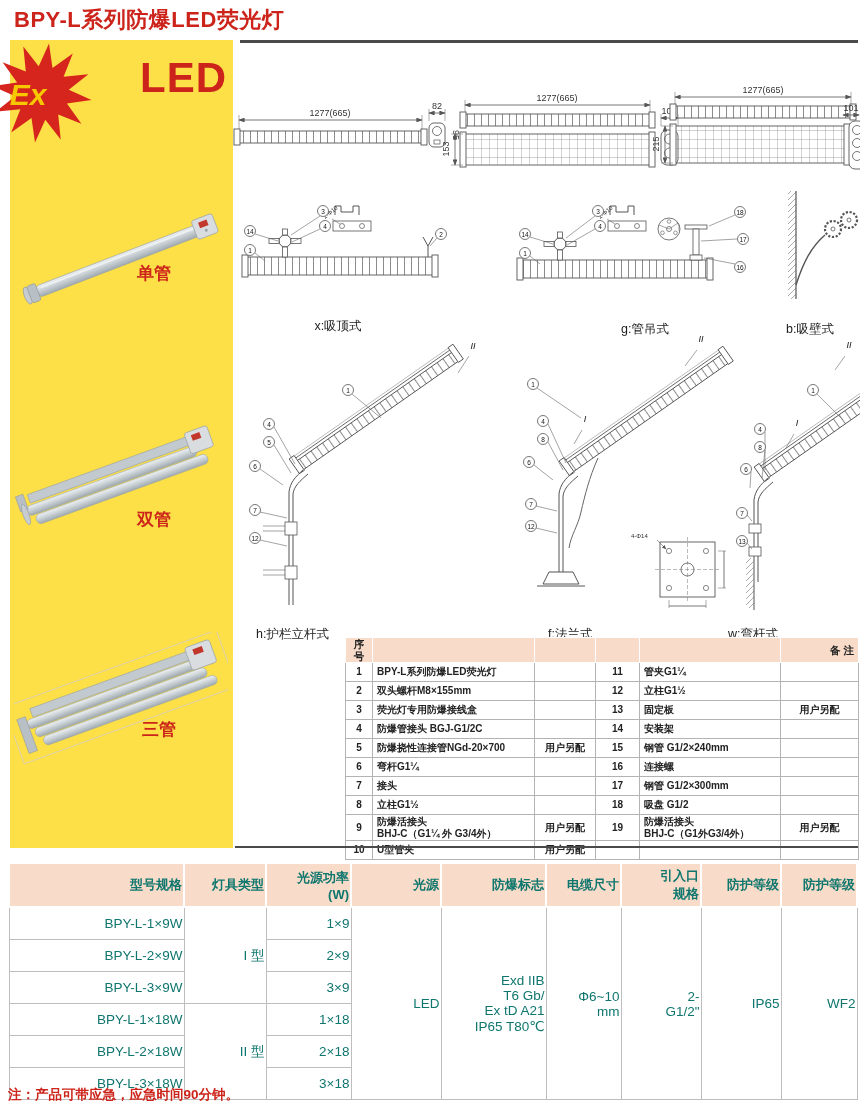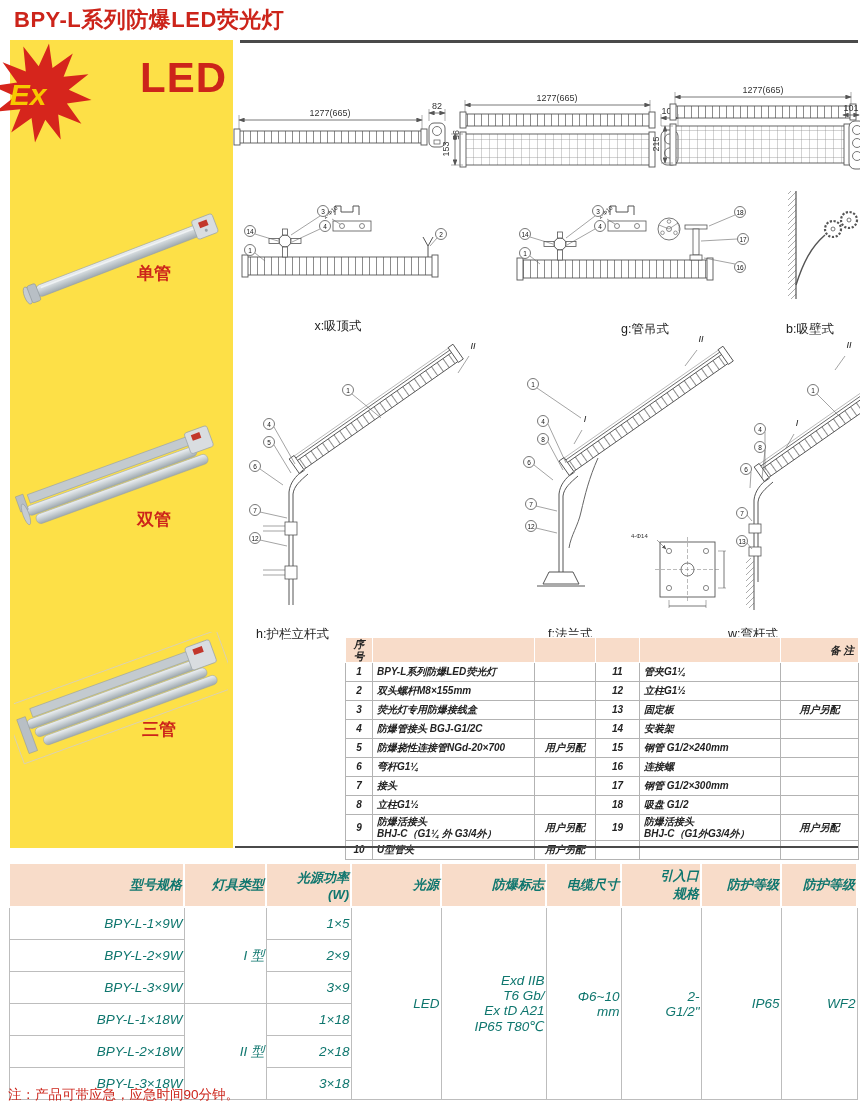--- a/index.html
+++ b/index.html
@@ -21,33 +21,33 @@
   .cap{fill:#fff;stroke:#555;stroke-width:.9;}
   .bar{stroke:#555;stroke-width:.9;}
   .ln{stroke:#555;stroke-width:1;fill:none;}
   .ln2{stroke:#555;stroke-width:1.5;fill:none;}
   .co{fill:#fff;stroke:#555;stroke-width:.8;}
   .cn{font-size:6.5px;fill:#111;text-anchor:middle;}
   .ld{stroke:#666;stroke-width:.6;}
   .tiny{font-size:6px;fill:#333;}
   .axis{font-size:9px;fill:#111;font-style:italic;text-anchor:middle;}
   .section-rule{left:235px;top:846px;width:623px;height:2px;background:#4a4a4a;}
-  table{border-collapse:collapse;table-layout:fixed;font-style:italic;}
+  table{border-collapse:collapse;table-layout:fixed;}
   .parts{left:345px;top:637px;width:513px;font-size:10px;font-weight:bold;color:#222;line-height:1.15;}
   .parts th{background:#f8dcc9;height:20px;font-size:10.5px;border:1px solid #fff;padding:0 4px;}
   .parts .h-no{text-align:center;}
   .parts .h-note{text-align:right;}
   .parts td{border:1px solid #b3b3b3;height:16px;padding:1px 4px;background:#fff;}
   .parts .c-no{text-align:center;padding:1px 1px;}
   .parts .c-note{text-align:center;}
   .preline{white-space:pre-line;}
   .spec{left:8px;top:862px;width:848px;font-size:13.5px;color:#0f766e;text-align:right;}
   .spec th{background:#f8dcc9;height:40px;font-weight:bold;border:2px solid #fff;font-size:13px;}
   .spec td{border:1px solid #bdbdbd;height:29px;background:#fff;}
-  .note{left:8px;top:1086px;font-size:13.5px;font-weight:normal;color:#cc241a;}
+  .note{left:8px;top:1086px;font-size:13.5px;font-weight:bold;color:#cc241a;}
 </style>
 </head>
 <body>
 
 <div class="page">
 
   <div class="abs title">BPY-L系列防爆LED荧光灯</div>
   <div class="abs toprule"></div>
 
   <div class="abs sidebar">
@@ -563,21 +563,21 @@
         <th class="preline">引入口
 规格</th>
         <th class="preline">防护等级</th>
         <th class="preline">防护等级</th>
       </tr>
     </thead>
     <tbody>
       <tr>
         <td>BPY-L-1×9W</td>
         <td rowspan="3">I 型</td>
-        <td>1×5</td>
+        <td>1×9</td>
         <td rowspan="6">LED</td>
         <td rowspan="6" class="preline">Exd IIB
 T6 Gb/
 Ex tD A21
 IP65 T80℃</td>
         <td rowspan="6" class="preline">Φ6~10
 mm</td>
         <td rowspan="6" class="preline">2-
 G1/2"</td>
         <td rowspan="6">IP65</td>

